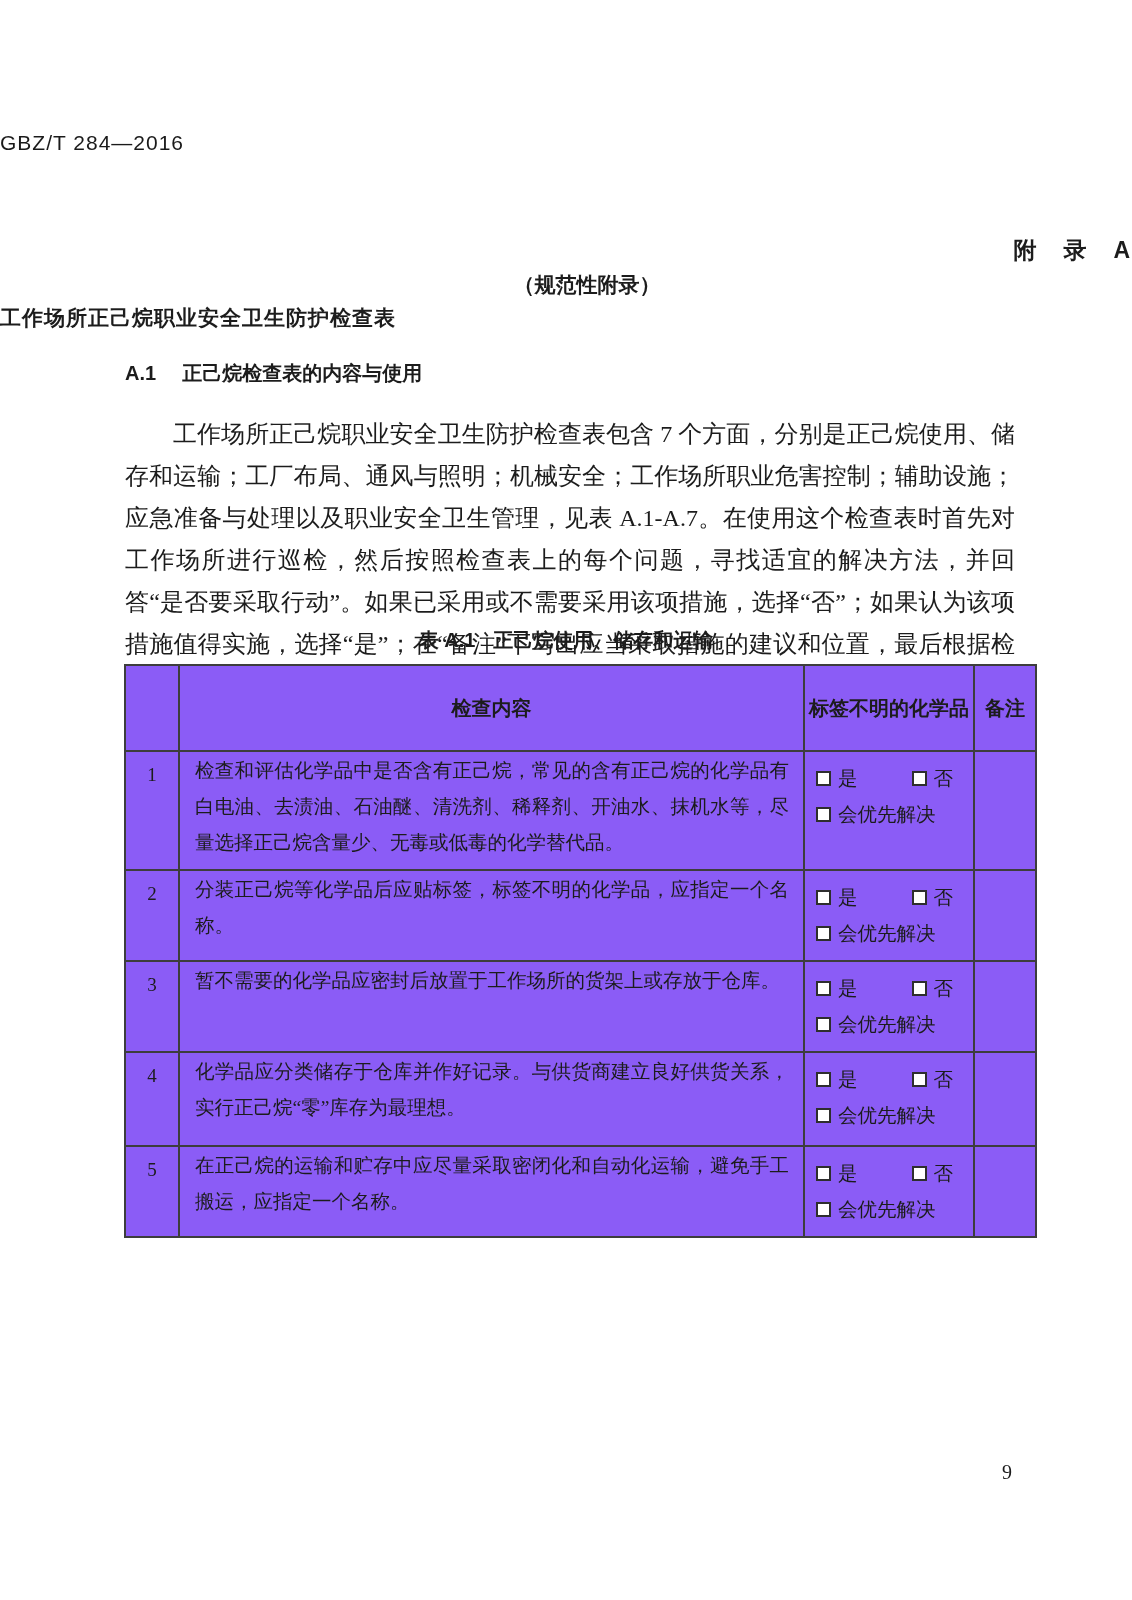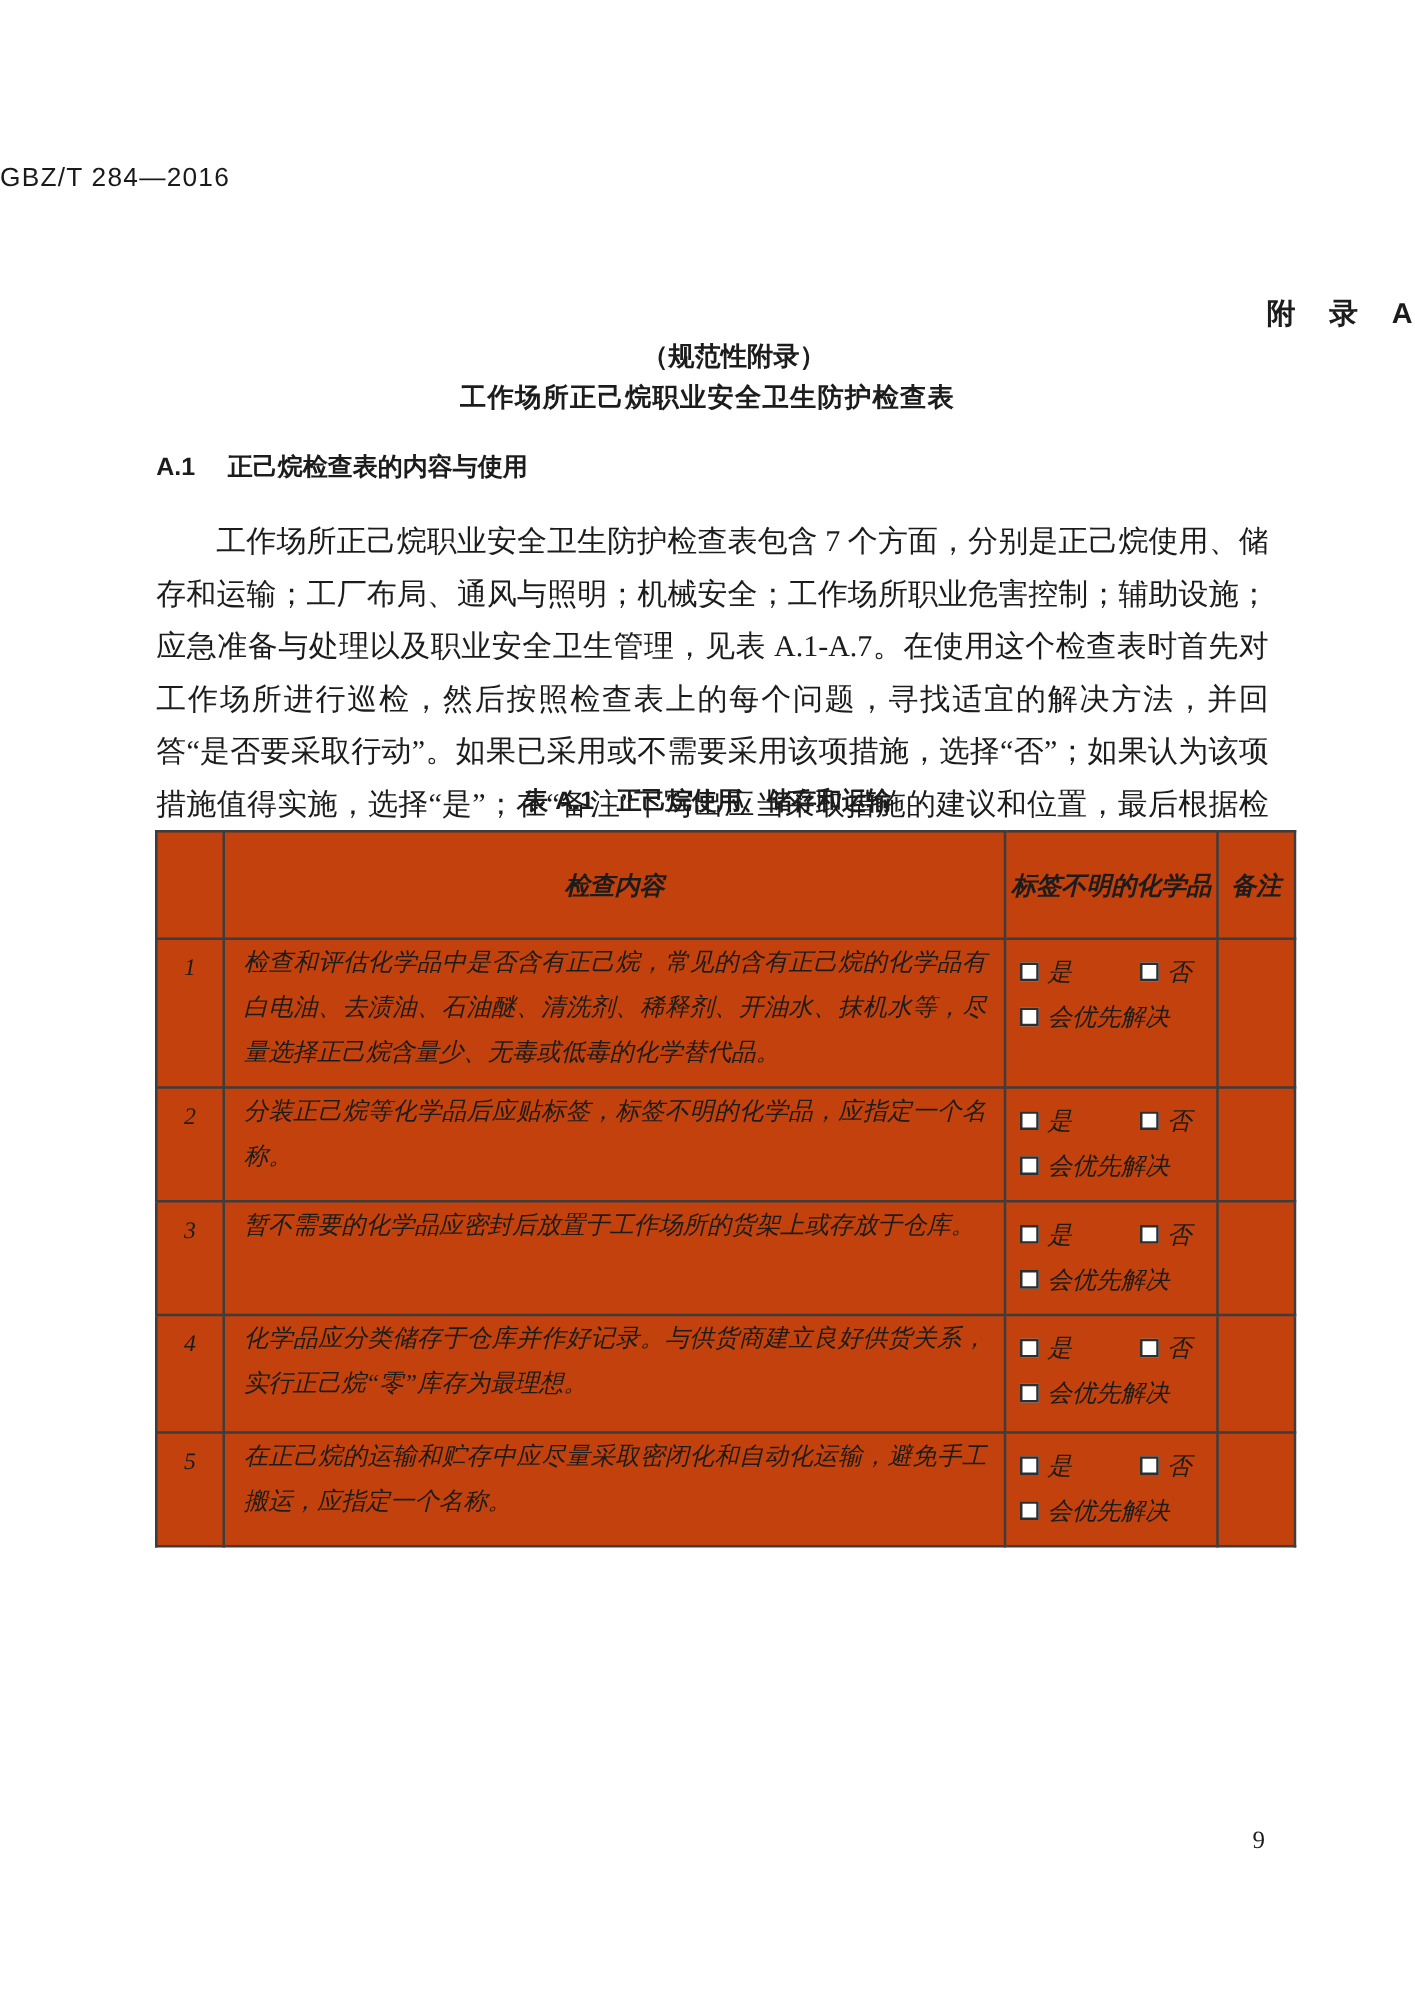--- a/index.html
+++ b/index.html
@@ -39,21 +39,20 @@
     top: 271px; left: 0; width: 100%;
     text-align: center;
     font-family: "Liberation Sans", "DejaVu Sans", sans-serif;
     font-weight: bold;
     font-size: 21px;
     padding-left: 42px;
   }
   .appendix-title-3 {
     position: absolute;
     top: 304px; left: 0; width: 100%;
-    text-align: center;
     font-family: Liberation Serif, serif;
     font-weight: bold;
     font-size: 21px;
     letter-spacing: 1px;
   }
 
   .section-heading {
     position: absolute;
     top: 360px; left: 125px;
     font-family: "Liberation Sans", "DejaVu Sans", sans-serif;
@@ -90,22 +89,21 @@
     table-layout: fixed;
   }
   .checklist col.c-idx    { width: 54px; }
   .checklist col.c-content{ width: 625px; }
   .checklist col.c-action { width: 170px; }
   .checklist col.c-remark { width: 62px; }
 
   .checklist th, .checklist td {
     border: 2px solid #3d3d3d;
     vertical-align: top;
-    background: #c2410c;
-    font-style: italic;
+    background: #8b5cf6;
   }
   .checklist th {
     height: 86px;
     vertical-align: middle;
     text-align: center;
     font-family: "Liberation Sans", "DejaVu Sans", sans-serif;
     font-weight: bold;
     font-size: 20px;
   }
   .checklist td.idx-cell {

